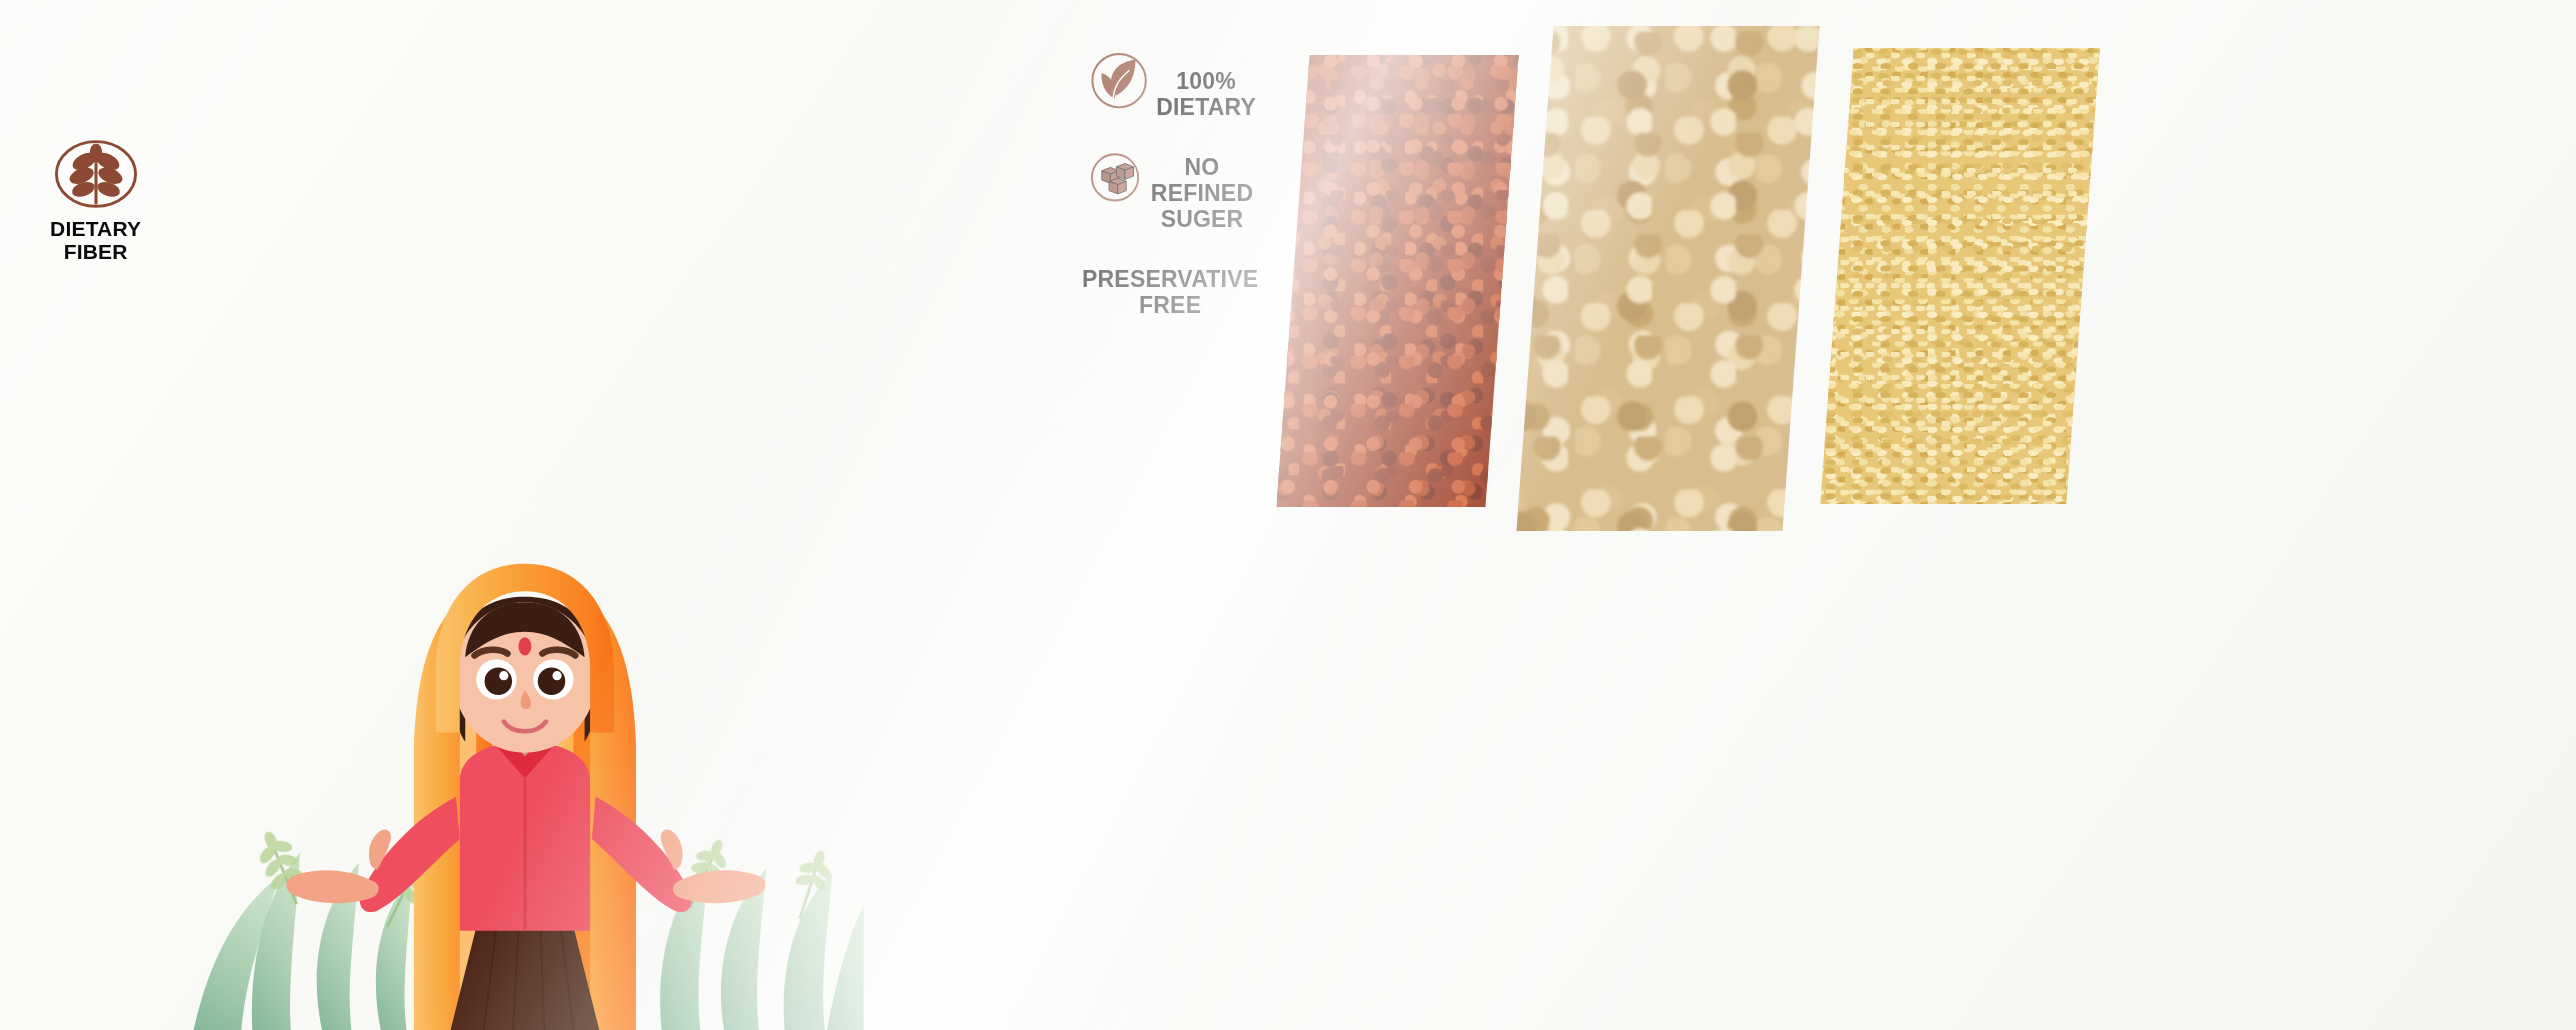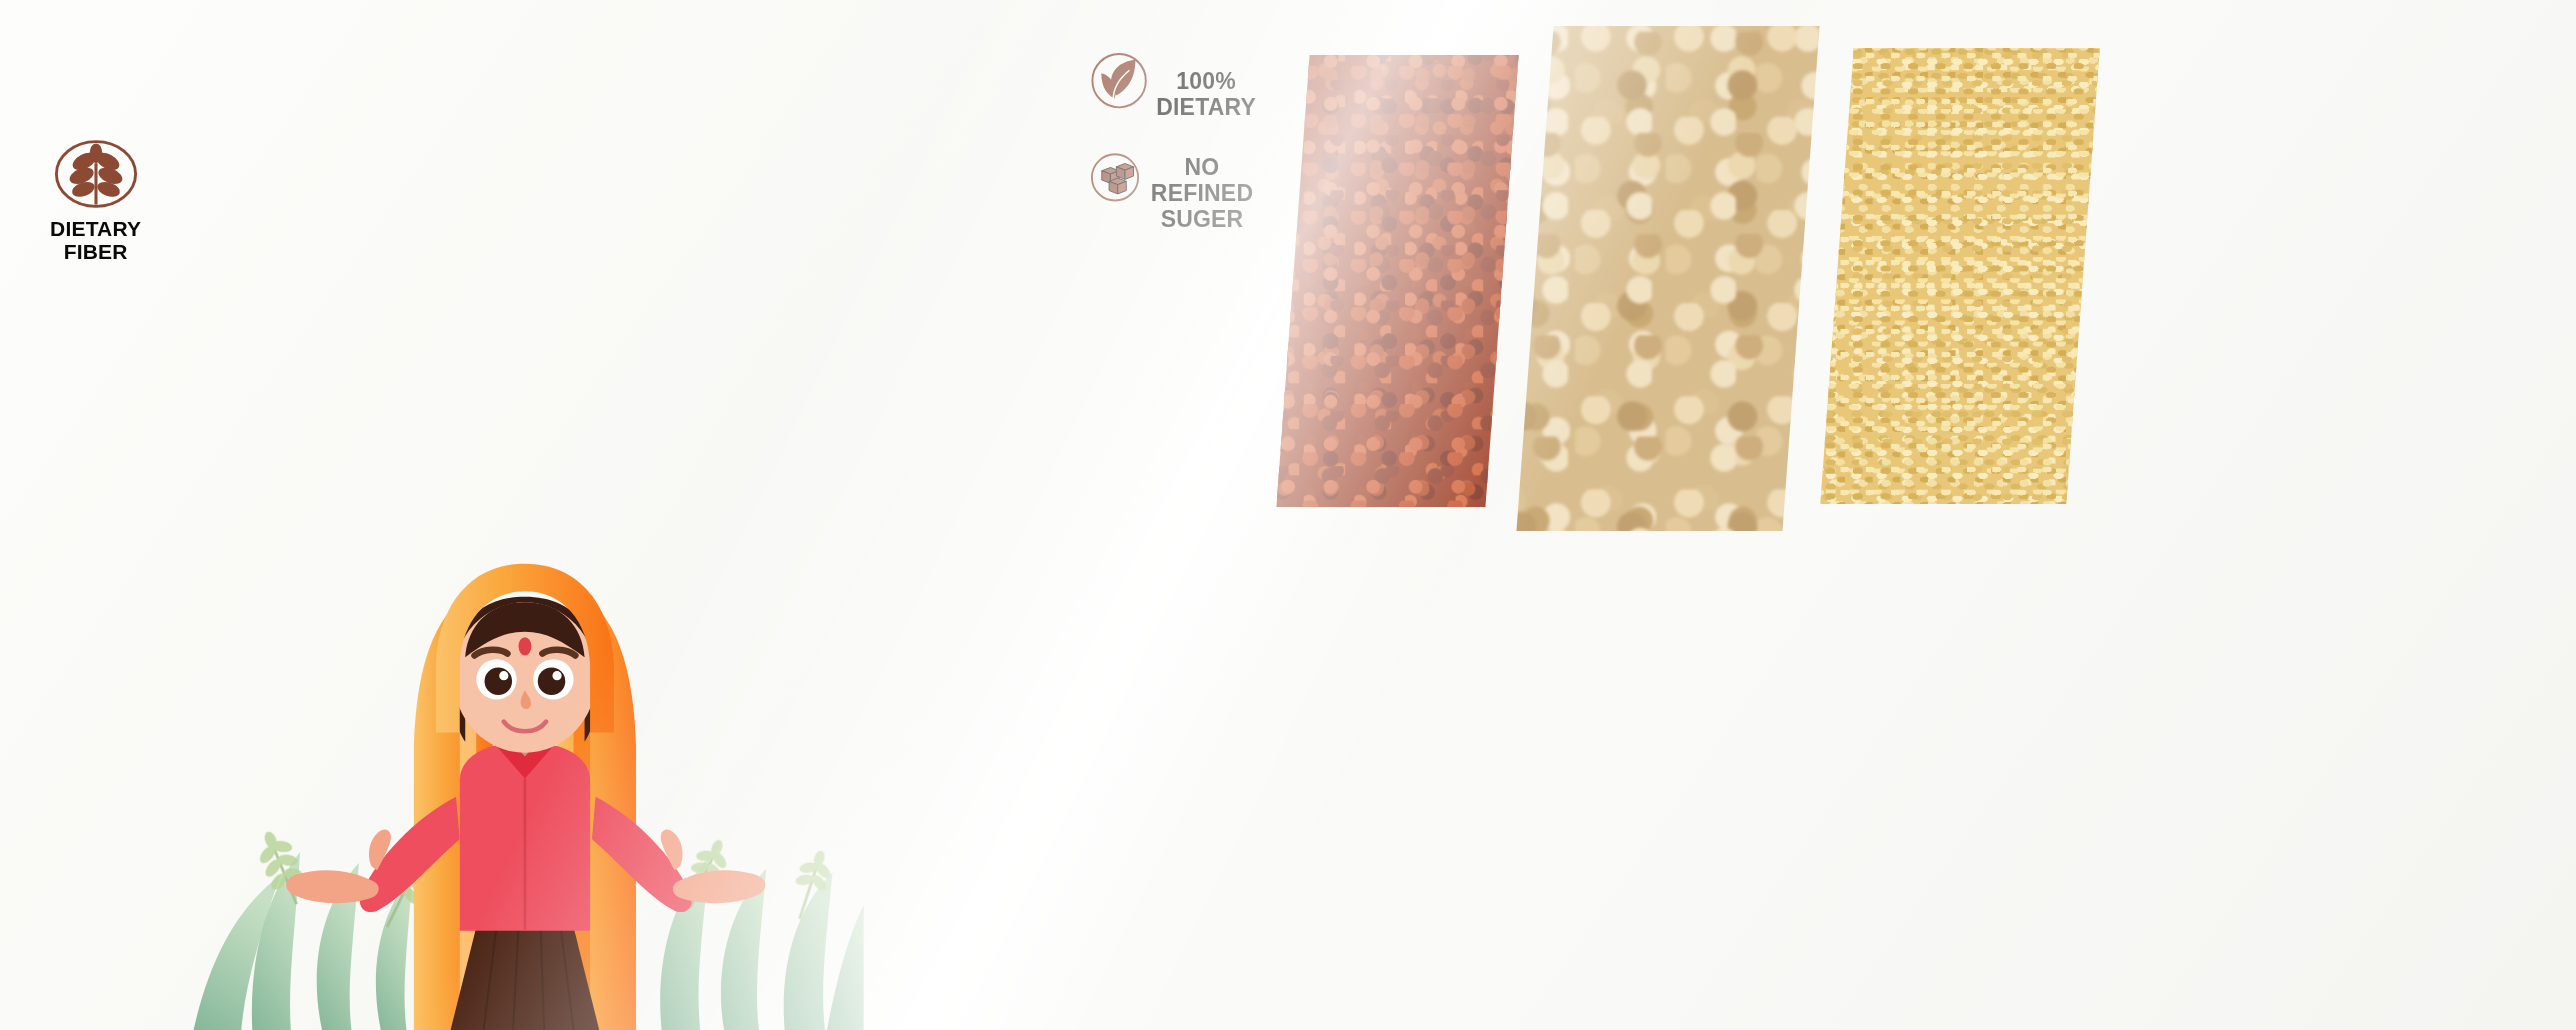--- a/index.html
+++ b/index.html
@@ -179,20 +179,38 @@
             <path d="M54 57 l13 -5 v14 l-13 5 z" fill="#a3604a"></path>
           </g>
         </svg>
       </span>
       <div class="flabel">
         <div>NO REFINED</div>
         <div>SUGER</div>
       </div>
     </div>
 
+    <div class="feature">
+      <span class="ficon">
+        <svg viewBox="0 0 100 100">
+          <circle cx="50" cy="44" r="35" fill="none" stroke="#8c4a35" stroke-width="3.2"></circle>
+          <g fill="none" stroke="#8c4a35" stroke-width="3.2" stroke-linejoin="round" stroke-linecap="round">
+            <path d="M42 22 h16 a3 3 0 0 1 0 6 h-16 a3 3 0 0 1 0 -6 z"></path>
+            <path d="M45 28 v14 l-14 20 a4 4 0 0 0 3 6 h32 a4 4 0 0 0 3 -6 l-14 -20 v-14"></path>
+          </g>
+          <circle cx="52" cy="54" r="2.6" fill="#8c4a35"></circle>
+          <circle cx="45" cy="62" r="2.6" fill="#8c4a35"></circle>
+          <path d="M24 70 L76 18" stroke="#8c4a35" stroke-width="3.4" stroke-linecap="round"></path>
+        </svg>
+      </span>
+      <div class="flabel">
+        <div>PRESERVATIVE</div>
+        <div>FREE</div>
+      </div>
+    </div>
 
   </div>
 
   <div class="panel" id="panel-ragi">
     <div class="fill g-ragi"></div>
   </div>
   <div class="panel" id="panel-sorghum">
     <div class="fill g-sorghum"></div>
   </div>
   <div class="panel" id="panel-foxtail">

